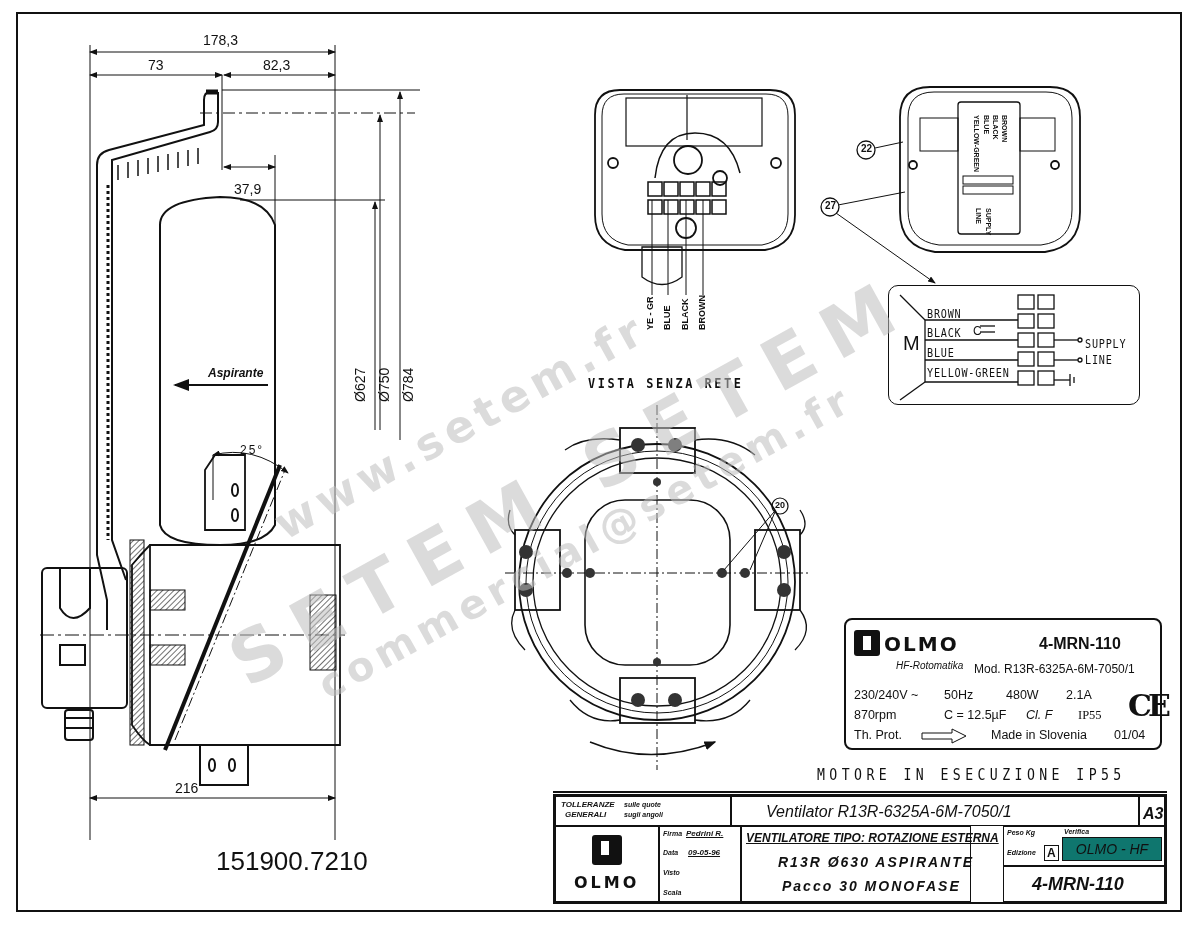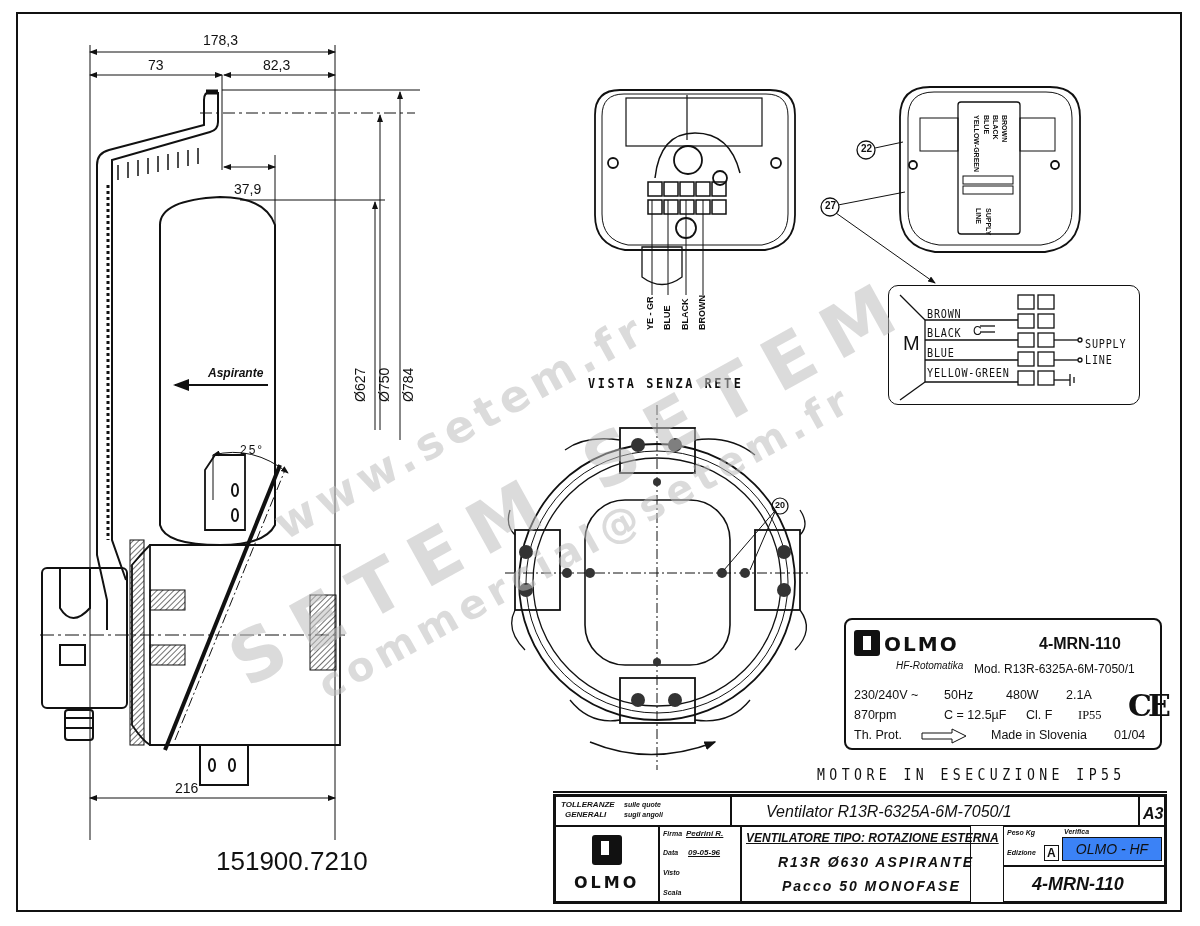--- a/index.html
+++ b/index.html
@@ -286,21 +286,21 @@
   <div class="brand">OLMO</div>
   <div class="sub">HF-Rotomatika</div>
   <div class="code">4-MRN-110</div>
   <div class="model">Mod. R13R-6325A-6M-7050/1</div>
   <div class="abs" style="left:8px;top:68px;">230/240V ~</div>
   <div class="abs" style="left:98px;top:68px;text-align:right;">50Hz</div>
   <div class="abs" style="left:160px;top:68px;">480W</div>
   <div class="abs" style="left:220px;top:68px;">2.1A</div>
   <div class="abs" style="left:8px;top:88px;">870rpm</div>
   <div class="abs" style="left:98px;top:88px;">C = 12.5µF</div>
-  <div class="abs" style="left:180px;top:88px;">Cl. F</div>
+  <div class="abs" style="left:180px;top:88px;font-style:italic;">Cl. F</div>
   <div class="abs" style="left:232px;top:88px;font-family:Liberation Serif, serif;">IP55</div>
   <div class="abs" style="left:8px;top:108px;">Th. Prot.</div>
   <div class="abs" style="left:145px;top:108px;">Made in Slovenia</div>
   <div class="abs" style="left:268px;top:108px;">01/04</div>
   <div class="ce">CE</div>
 </div>
 
 <div class="abs" style="left:817px;top:766px;font-size:15px;letter-spacing:5px;font-family:'DejaVu Sans Mono',monospace;transform:scaleX(0.88);transform-origin:left top;">MOTORE IN ESECUZIONE IP55</div>
 
 <div class="tb">
@@ -326,27 +326,27 @@
     <div class="abs tiny" style="left:3px;top:3px;">Firma</div>
     <div class="abs tiny" style="left:26px;top:2px;text-decoration:underline;font-size:8px;">Pedrini R.</div>
     <div class="abs tiny" style="left:3px;top:22px;">Data</div>
     <div class="abs tiny" style="left:28px;top:21px;text-decoration:underline;font-size:8px;">09-05-96</div>
     <div class="abs tiny" style="left:3px;top:42px;">Visto</div>
     <div class="abs tiny" style="left:3px;top:62px;">Scala</div>
   </div>
   <div class="cell" style="left:186px;top:30px;width:230px;height:76px;">
     <div class="abs it" style="left:4px;top:4px;font-size:12px;text-decoration:underline;">VENTILATORE TIPO: ROTAZIONE ESTERNA</div>
     <div class="abs it" style="left:36px;top:27px;font-size:14px;letter-spacing:2px;">R13R Ø630 ASPIRANTE</div>
-    <div class="abs it" style="left:40px;top:51px;font-size:14px;letter-spacing:2px;">Pacco 50 MONOFASE</div>
+    <div class="abs it" style="left:40px;top:51px;font-size:14px;letter-spacing:2px;">Pacco 30 MONOFASE</div>
   </div>
   <div class="cell" style="left:448px;top:30px;width:162px;height:40px;">
     <div class="abs tiny" style="left:3px;top:2px;">Peso Kg</div>
     <div class="abs tiny" style="left:60px;top:1px;">Verifica</div>
     <div class="abs tiny" style="left:3px;top:22px;">Edizione</div>
     <div class="abs" style="left:40px;top:18px;font-size:12px;font-weight:bold;border:1px solid #111;padding:0 2px;">A</div>
-    <div class="abs" style="left:58px;top:10px;width:100px;height:24px;border:1.5px solid #111;box-sizing:border-box;text-align:center;font-size:14px;font-style:italic;line-height:22px;background:#3b82f6;">OLMO - HF</div>
+    <div class="abs" style="left:58px;top:10px;width:100px;height:24px;border:1.5px solid #111;box-sizing:border-box;text-align:center;font-size:14px;font-style:italic;line-height:22px;background:#0f766e;">OLMO - HF</div>
   </div>
   <div class="cell" style="left:448px;top:70px;width:162px;height:36px;">
     <div class="abs" style="left:28px;top:7px;font-size:18px;font-weight:bold;font-style:italic;">4-MRN-110</div>
   </div>
 </div>
 
 <div class="abs" style="left:216px;top:846px;font-size:26px;">151900.7210</div>
 
 </body></html>

